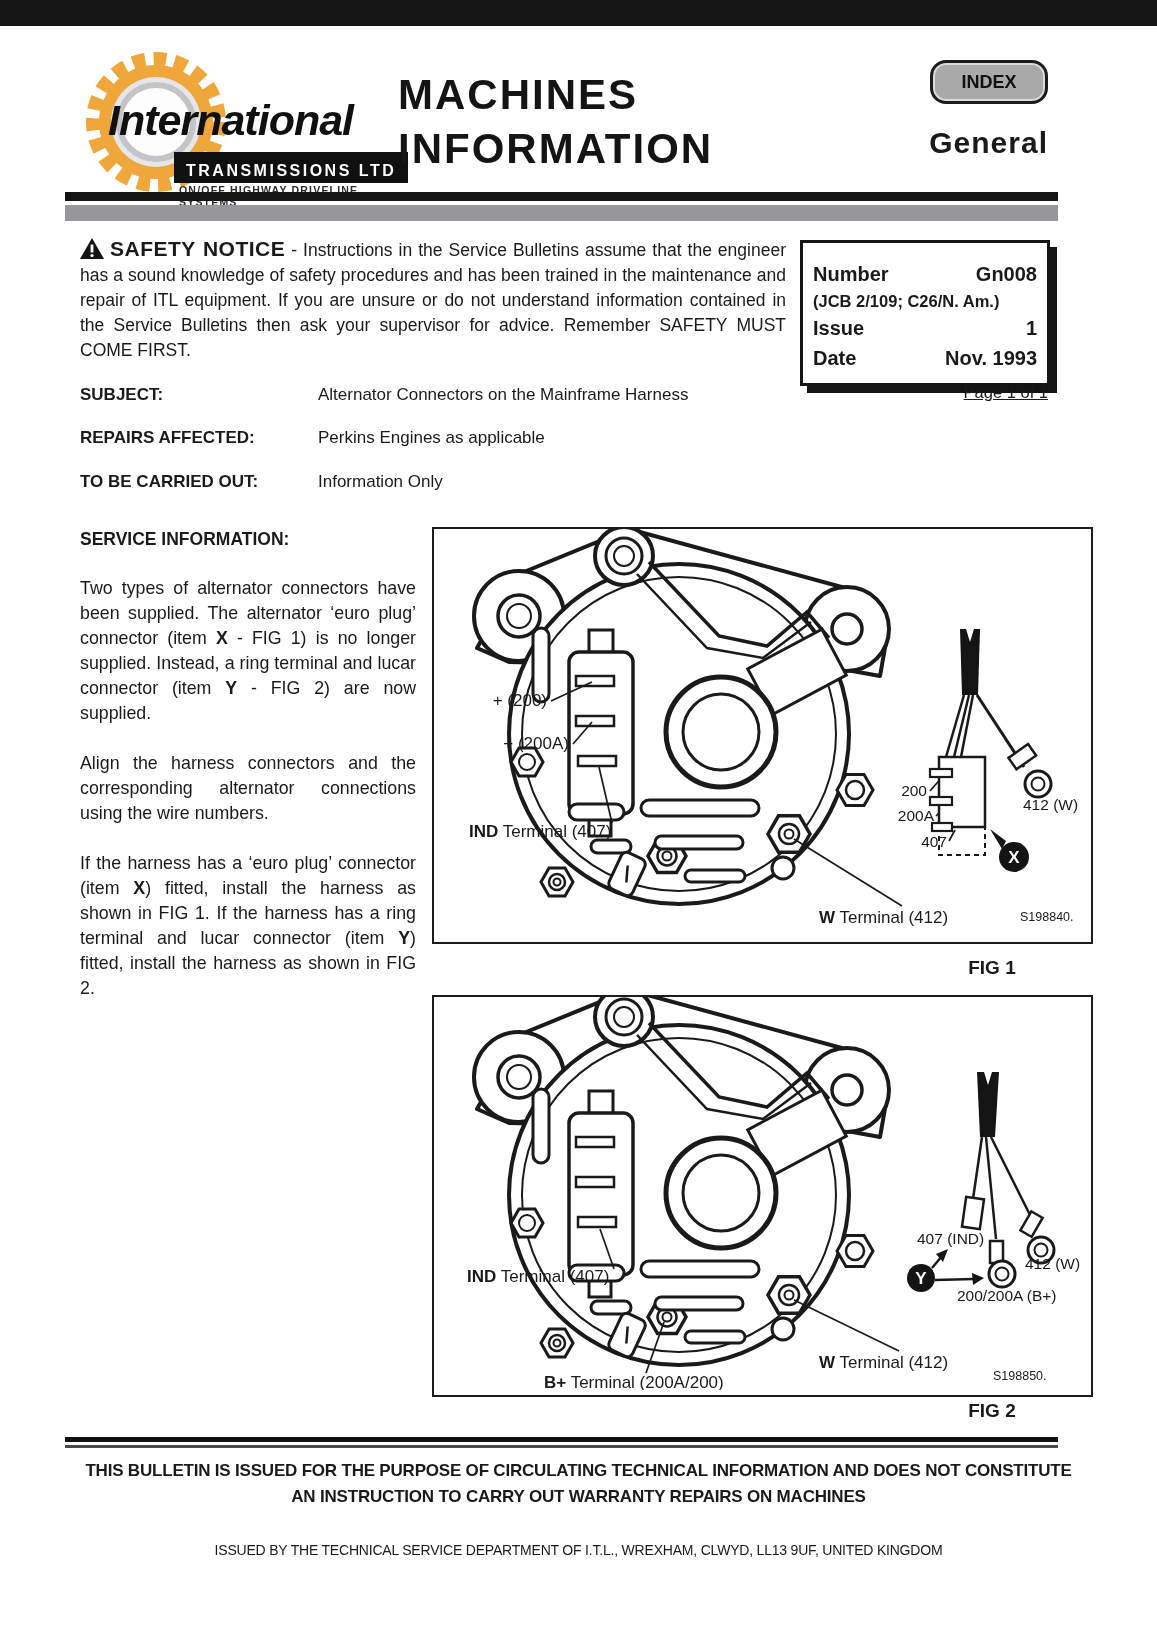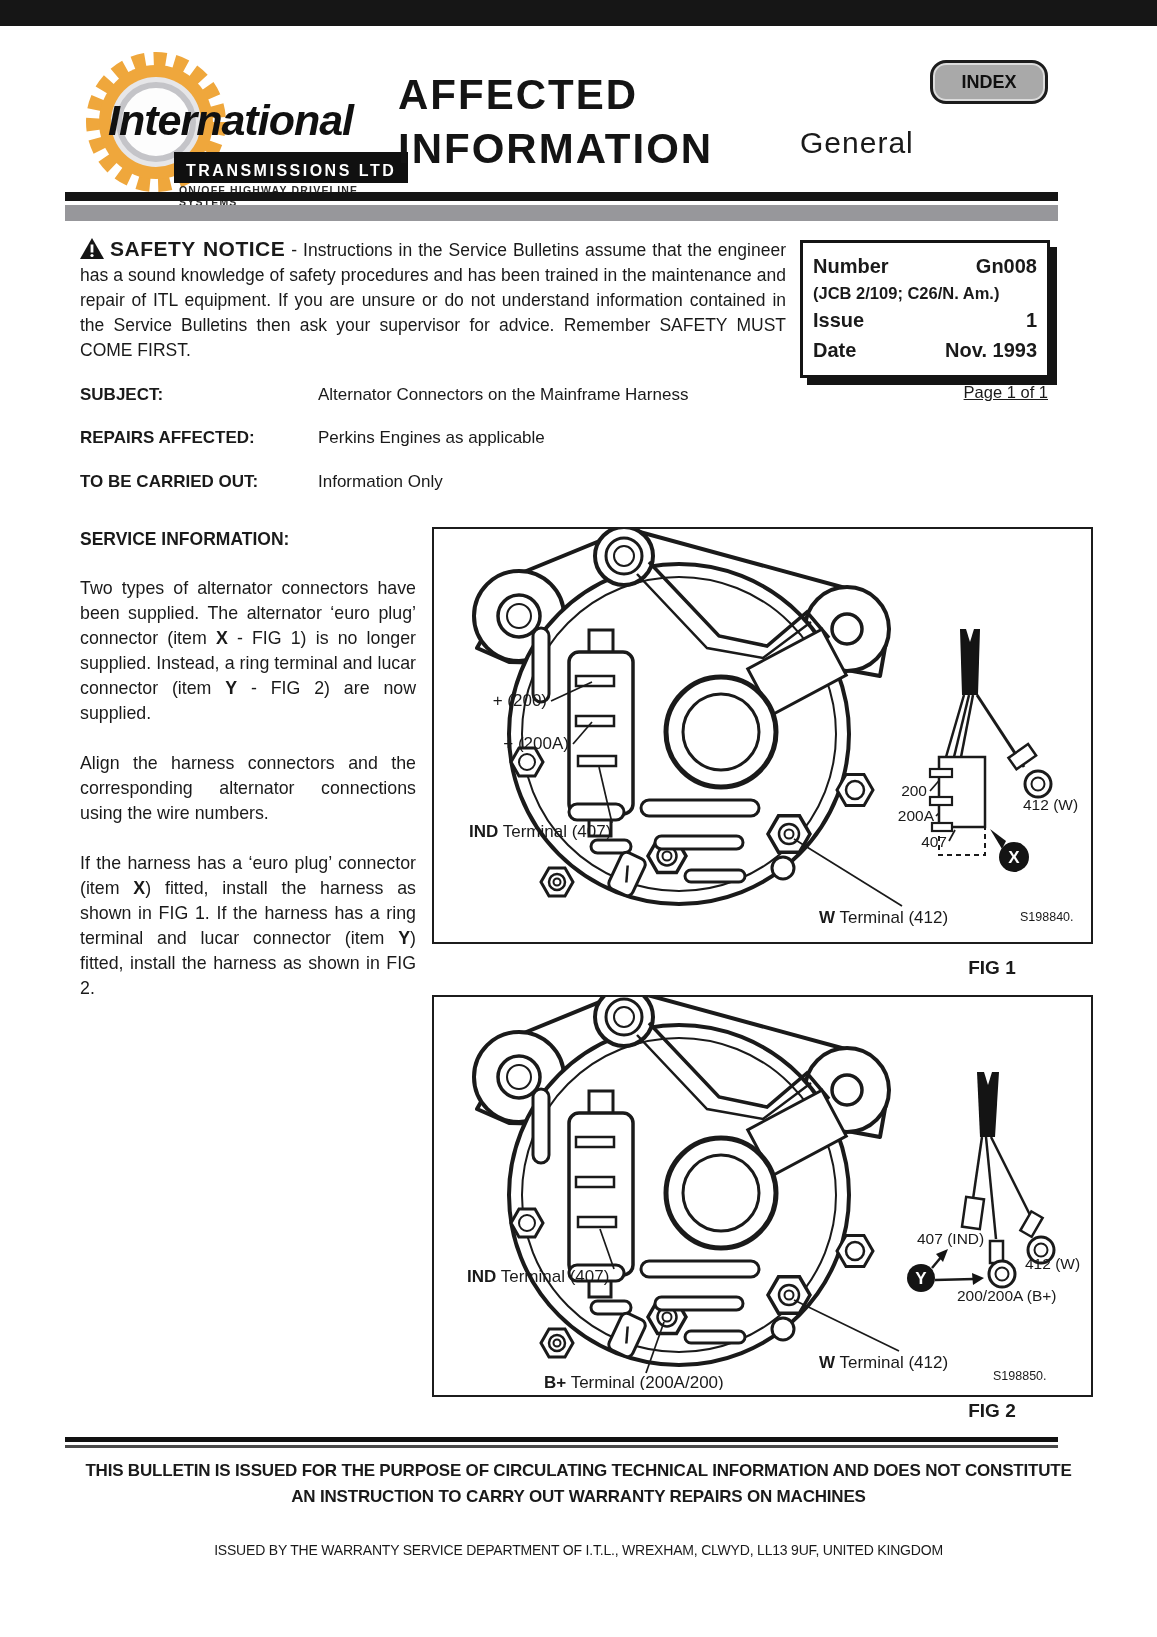--- a/index.html
+++ b/index.html
@@ -15,31 +15,31 @@
   #logo{left:82px;top:48px;width:330px;height:152px;}
   #logo-name{left:26px;top:48px;font-size:43px;font-weight:bold;font-style:italic;letter-spacing:-1px;color:#101010;}
   #logo-box{left:92px;top:104px;background:#101010;color:#fff;font-weight:bold;font-size:16px;letter-spacing:2.5px;padding:10px 12px 3px;}
   #logo-tag{left:97px;top:136px;font-size:10.5px;letter-spacing:1.2px;color:#2a2a2a;font-weight:bold;}
   
   #doc-title{left:398px;top:68px;font-size:42px;font-weight:bold;letter-spacing:2px;line-height:54px;color:#141414;}
   
   #index-btn{left:930px;top:60px;width:112px;height:38px;background:#a9a9a9;border:3px solid #1c1c1c;border-radius:16px;
     box-shadow:inset 0 0 0 2px #dcdcdc;display:flex;align-items:center;justify-content:center;
     font-weight:bold;font-size:18px;color:#111;cursor:pointer;}
-  #category{left:800px;top:126px;width:248px;font-size:30px;font-weight:normal;letter-spacing:1px;}
+  #category{left:800px;top:126px;width:248px;text-align:right;font-size:30px;font-weight:bold;letter-spacing:1px;}
   
   #rule1{left:65px;top:192px;width:993px;height:9px;background:#141414;}
   #rule2{left:65px;top:205px;width:993px;height:16px;background:#97979b;}
   
   #safety{left:80px;top:236px;width:706px;font-size:17.5px;line-height:25px;text-align:justify;}
   #safety .t{font-size:21px;font-weight:bold;letter-spacing:0.5px;}
   #safety svg{vertical-align:-3px;margin-right:6px;}
   
   #infobox{left:800px;top:240px;width:224px;border:3px solid #141414;background:#fff;
-    box-shadow:7px 7px 0 #141414;padding:8px 10px 10px;}
+    box-shadow:7px 7px 0 #141414;padding:16px 10px 10px;}
   .ib-row{display:flex;justify-content:space-between;font-weight:bold;font-size:20px;line-height:30px;}
   .ib-note{font-weight:bold;font-size:16.5px;line-height:24px;}
   #pageind{left:860px;top:383px;width:188px;text-align:right;font-size:16.5px;text-decoration:underline;}
   
   .drow{left:80px;width:760px;display:flex;}
   .drow .lbl{width:238px;font-weight:bold;font-size:17px;flex:none;}
   .drow .val{font-weight:normal;font-size:17px;}
   
   #svc-head{left:80px;top:529px;font-size:17.5px;font-weight:bold;}
   #svc-col{left:80px;top:576px;width:336px;font-size:17.8px;line-height:25px;text-align:justify;}
@@ -75,21 +75,21 @@
       <circle cx="74" cy="74" r="57" fill="#EFA73C"></circle>
       <circle cx="74" cy="74" r="45" fill="#e6e6e8"></circle>
       <circle cx="74" cy="74" r="37" fill="#fdfdfd" stroke="#c4c4c8" stroke-width="6"></circle>
     </svg>
     <div id="logo-name" class="abs">International</div>
     <div id="logo-box" class="abs">TRANSMISSIONS LTD</div>
     <div id="logo-tag" class="abs">ON/OFF HIGHWAY DRIVELINE SYSTEMS</div>
   </div>
 
   <div id="doc-title" class="abs">
-    <div>AFFECTED</div>
+    <div>MACHINES</div>
     <div>INFORMATION</div>
   </div>
 
   <div id="index-btn" class="abs">
     <span>INDEX</span>
   </div>
   <div id="category" class="abs">General</div>
 
   <div id="rule1" class="abs"></div>
   <div id="rule2" class="abs"></div>
@@ -296,15 +296,15 @@
       <text class="small" x="591" y="272">412 (W)</text>
       <text class="small" x="523" y="304">200/200A (B+)</text>
       <text class="code" x="559" y="383">S198850.</text>
     </svg>
   </div>
   <div id="fig2cap" class="abs figcap">FIG 2</div>
 
   <div id="frule1" class="abs"></div>
   <div id="frule2" class="abs"></div>
   <div id="fbold" class="abs">THIS BULLETIN IS ISSUED FOR THE PURPOSE OF CIRCULATING TECHNICAL INFORMATION AND DOES NOT CONSTITUTE AN INSTRUCTION TO CARRY OUT WARRANTY REPAIRS ON MACHINES</div>
-  <div id="fsmall" class="abs">ISSUED BY THE WARRANTY SERVICE DEPARTMENT OF I.T.L., WREXHAM, CLWYD, LL13 9UF, UNITED KINGDOM</div>
+  <div id="fsmall" class="abs">ISSUED BY THE TECHNICAL SERVICE DEPARTMENT OF I.T.L., WREXHAM, CLWYD, LL13 9UF, UNITED KINGDOM</div>
 
 </div>
 
 </body></html>

